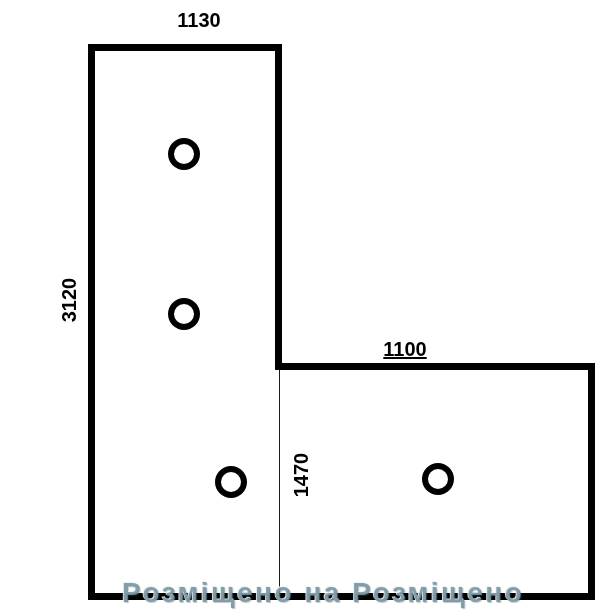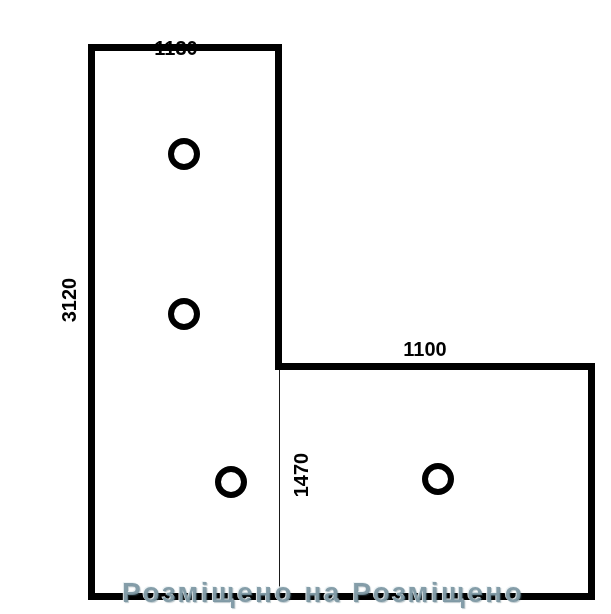--- a/index.html
+++ b/index.html
@@ -54,23 +54,23 @@
 
   <svg class="plan-svg" width="611" height="614" viewBox="0 0 611 614" id="plan-svg">
       <path d="M 91.5 47.5 H 278.5 V 366.5 H 591.5 V 596.5 H 91.5 Z" fill="#ffffff" stroke="#000000" stroke-width="7" stroke-linejoin="miter"></path>
       <line x1="279.5" x2="279.5" y1="370" y2="593" stroke="#1a1a1a" stroke-width="1"></line>
       <circle cx="184" cy="154" r="13" fill="#ffffff" stroke="#000000" stroke-width="6"></circle>
       <circle cx="184" cy="314" r="13" fill="#ffffff" stroke="#000000" stroke-width="6"></circle>
       <circle cx="231" cy="482" r="13" fill="#ffffff" stroke="#000000" stroke-width="6"></circle>
       <circle cx="438" cy="479" r="13" fill="#ffffff" stroke="#000000" stroke-width="6"></circle>
     </svg>
 
-  <div class="dim-label" style="left:176px; top:20px;margin-top:28px;">1130</div>
+  <div class="dim-label" style="left:199px; top:20px;">1130</div>
 
   <div class="dim-label vertical" style="left:69px; top:300px;">3120</div>
 
-  <div class="dim-label" style="left:425px; top:349px;">1100</div>
+  <div class="dim-label" style="left:405px; top:349px;text-decoration:underline;">1100</div>
 
   <div class="dim-label vertical" style="left:301px; top:475px;">1470</div>
 
   <div class="watermark">Розміщено на Розміщено</div>
 
 </div>
 
 </body></html>

